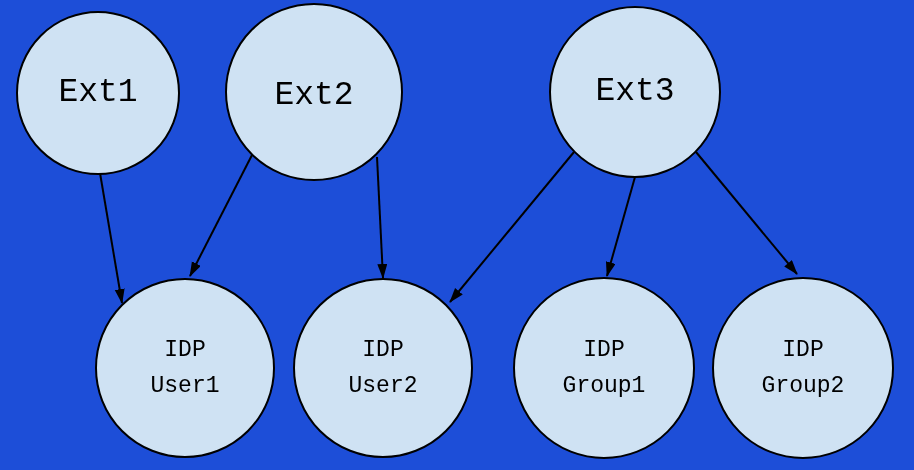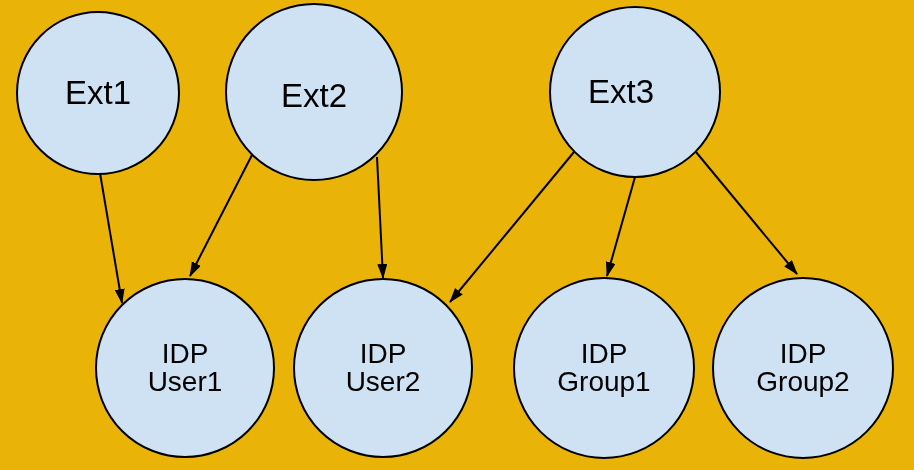--- a/index.html
+++ b/index.html
@@ -28,28 +28,28 @@
     text-align: center;
     color: #000000;
     white-space: pre-line;
     pointer-events: none;
   }
   .node-label--external {
     font-size: 33px;
     line-height: 36px;
   }
   .node-label--idp {
-    font-size: 28px;
-    line-height: 28px;
+    font-size: 23px;
+    line-height: 36px;
   }
 </style>
 </head>
 <body>
 
-<div class="canvas" style="background: #eab308;">
+<div class="canvas" style="background: #1d4ed8; font-family: Liberation Mono, monospace;">
   <svg id="diagram-svg" width="914" height="470" viewBox="0 0 914 470">
     <defs>
       <marker id="arrowhead" markerUnits="userSpaceOnUse" markerWidth="18" markerHeight="12" refX="14" refY="5" orient="auto">
         <path d="M 0 0 L 15 5 L 0 10 Z" fill="#000000"></path>
       </marker>
     </defs>
     <g id="edge-layer">
         <line x1="100" y1="173" x2="122" y2="303" stroke="#000000" stroke-width="2" marker-end="url(#arrowhead)"></line>
         <line x1="252" y1="155" x2="190" y2="276" stroke="#000000" stroke-width="2" marker-end="url(#arrowhead)"></line>
         <line x1="377" y1="157" x2="383" y2="278" stroke="#000000" stroke-width="2" marker-end="url(#arrowhead)"></line>
@@ -63,21 +63,21 @@
         <circle cx="635" cy="92" r="85" fill="#cfe2f3" stroke="#000000" stroke-width="2"></circle>
         <circle cx="185" cy="368" r="89" fill="#cfe2f3" stroke="#000000" stroke-width="2"></circle>
         <circle cx="383" cy="368" r="89" fill="#cfe2f3" stroke="#000000" stroke-width="2"></circle>
         <circle cx="604" cy="368" r="90" fill="#cfe2f3" stroke="#000000" stroke-width="2"></circle>
         <circle cx="803" cy="368" r="90" fill="#cfe2f3" stroke="#000000" stroke-width="2"></circle>
       </g>
   </svg>
   <div id="label-layer">
       <div class="node-label node-label--external" style="left: 17px; top: 12px; width: 162px; height: 162px;">Ext1</div>
       <div class="node-label node-label--external" style="left: 226px; top: 8px; width: 176px; height: 176px;">Ext2</div>
-      <div class="node-label node-label--external" style="left: 536px; top: 7px; width: 170px; height: 170px;">Ext3</div>
+      <div class="node-label node-label--external" style="left: 550px; top: 7px; width: 170px; height: 170px;">Ext3</div>
       <div class="node-label node-label--idp" style="left: 96px; top: 279px; width: 178px; height: 178px;">IDP
 User1</div>
       <div class="node-label node-label--idp" style="left: 294px; top: 279px; width: 178px; height: 178px;">IDP
 User2</div>
       <div class="node-label node-label--idp" style="left: 514px; top: 278px; width: 180px; height: 180px;">IDP
 Group1</div>
       <div class="node-label node-label--idp" style="left: 713px; top: 278px; width: 180px; height: 180px;">IDP
 Group2</div>
     </div>
 </div>

